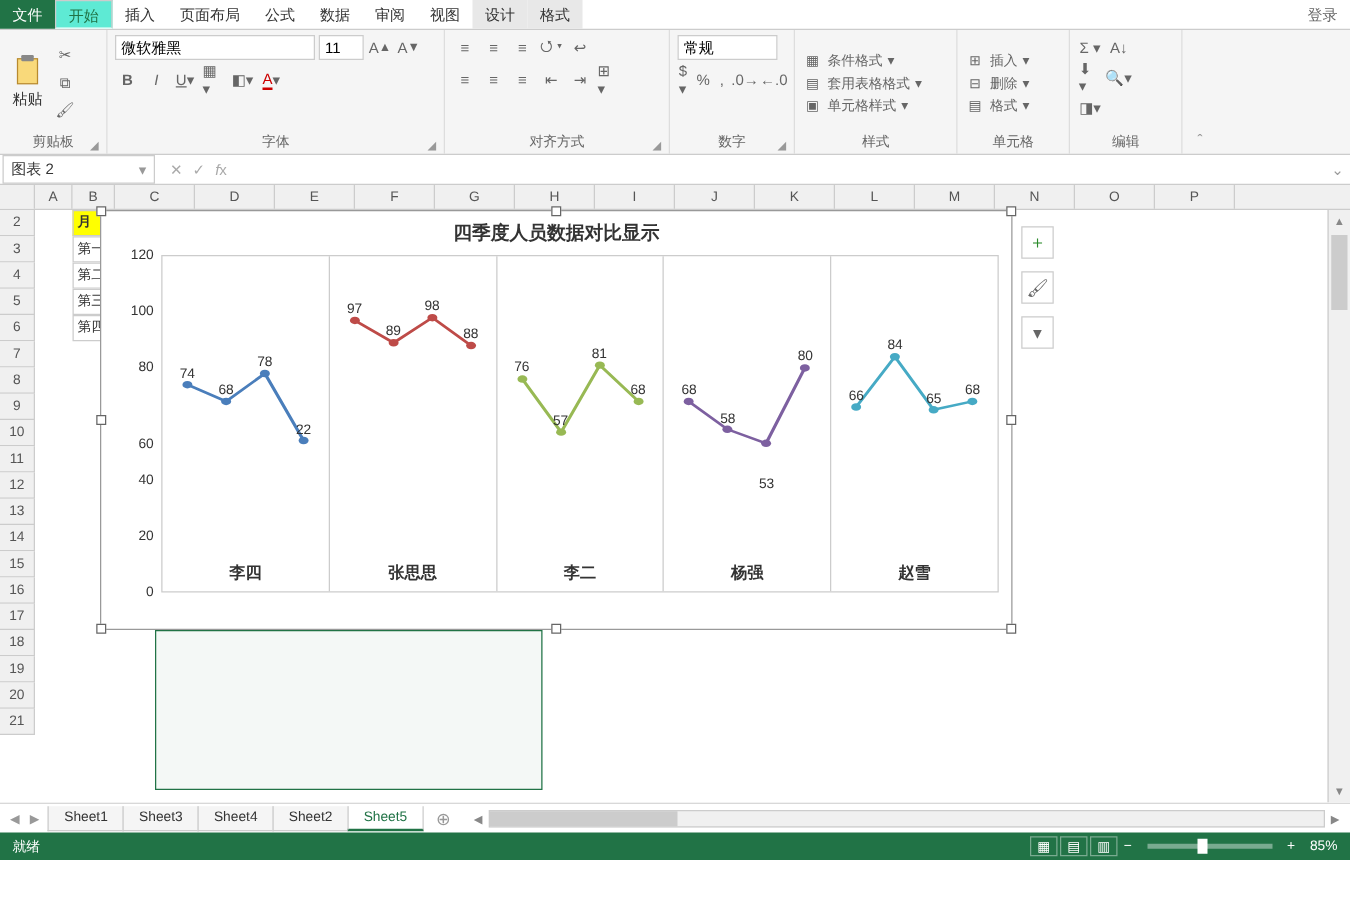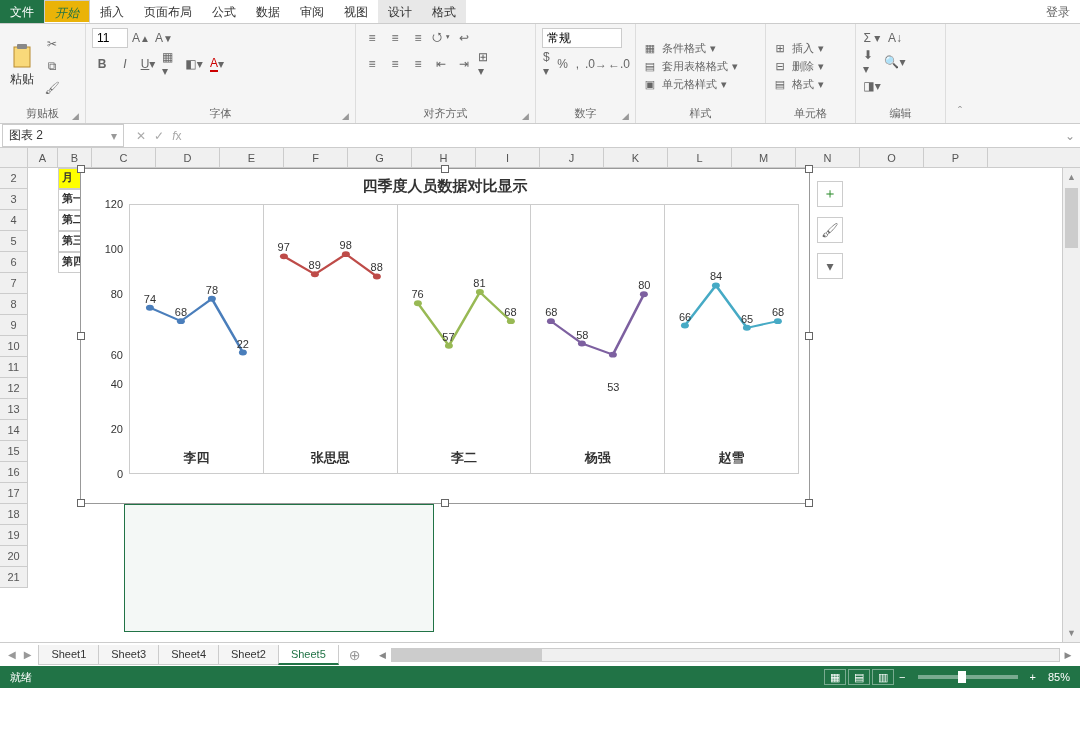--- a/index.html
+++ b/index.html
@@ -1,20 +1,20 @@
 <!DOCTYPE html>
 <html><head>
 <meta charset="utf-8">
 <style>
 *{box-sizing:border-box;margin:0;padding:0;font-family:"Microsoft YaHei",sans-serif;}
 body{width:1080px;height:736px;overflow:hidden;background:#fff;font-size:12px;color:#333;}
 .menubar{height:24px;background:#fff;display:flex;align-items:stretch;border-bottom:1px solid #ccc;}
 .menubar .tab{padding:4px 10px;font-size:12px;cursor:pointer;}
 .menubar .tab.file{background:#217346;color:#fff;}
-.menubar .tab.active{background:#eab308;color:#217346;border:1px solid #ccc;border-bottom:1px solid #fff;font-style:italic;}
+.menubar .tab.active{background:#5eead4;color:#217346;border:1px solid #ccc;border-bottom:1px solid #fff;}
 .menubar .tab.ctx{background:#e8e8e8;}
 .menubar .spacer{flex:1;}
 .menubar .login{padding:4px 10px;color:#666;}
 .ribbon{height:100px;background:#f5f5f5;border-bottom:1px solid #ccc;display:flex;}
 .ribbon .group{border-right:1px solid #ddd;display:flex;flex-direction:column;justify-content:space-between;padding:4px 6px 2px;}
 .ribbon .group .label{text-align:center;font-size:11px;color:#666;padding-top:2px;position:relative;}
 .ribbon .group .label .launcher{position:absolute;right:0;bottom:0;font-size:9px;color:#999;cursor:pointer;}
 .ribbon .controls{display:flex;gap:4px;align-items:center;flex:1;}
 .big-btn{display:flex;flex-direction:column;align-items:center;gap:2px;padding:2px 4px;cursor:pointer;}
 .big-btn .icn{width:24px;height:24px;display:flex;align-items:center;justify-content:center;}
@@ -33,21 +33,21 @@
 .fx-btns{display:flex;align-items:center;gap:8px;padding:0 10px;color:#aaa;}
 .fx-btns span{cursor:pointer;}
 .fx-input{flex:1;border:none;padding:2px 6px;font-size:12px;outline:none;}
 .fx-expand{width:20px;text-align:center;color:#999;cursor:pointer;}
 .grid-area{position:relative;height:494px;overflow:hidden;background:#fff;}
 .col-headers{display:flex;height:20px;border-bottom:1px solid #ccc;background:#f0f0f0;}
 .corner{width:28px;border-right:1px solid #ccc;background:#f0f0f0;}
 .ch{border-right:1px solid #ccc;text-align:center;font-size:11px;color:#555;line-height:20px;cursor:pointer;}
 .rows{position:absolute;left:0;top:20px;}
 .rh{width:28px;height:21px;border-bottom:1px solid #ccc;border-right:1px solid #ccc;text-align:center;font-size:11px;color:#555;line-height:21px;background:#f0f0f0;cursor:pointer;}
-.cell-border{position:absolute;border:1px solid #ccc;background:#fff;font-size:11px;padding:1px 3px;overflow:hidden;white-space:nowrap;font-weight:bold;}
+.cell-border{position:absolute;border:1px solid #ccc;background:#fff;font-size:11px;padding:1px 3px;overflow:hidden;white-space:nowrap;}
 .cell-yellow{background:#ffff00;font-weight:bold;}
 .selection{position:absolute;border:1px solid #217346;background:rgba(33,115,70,0.05);}
 .chart-obj{position:absolute;background:#fff;border:1px solid #999;}
 .chart-obj .handle{position:absolute;width:8px;height:8px;background:#fff;border:1px solid #666;}
 .chart-title{text-align:center;font-weight:bold;font-size:15px;padding:8px 0;}
 .chart-body{position:relative;height:290px;}
 .y-axis{position:absolute;left:0;top:0;width:48px;height:270px;}
 .y-tick{position:absolute;right:6px;font-size:11px;transform:translateY(-50%);}
 .plot{position:absolute;left:48px;right:10px;top:0;height:270px;border:1px solid #ccc;display:flex;}
 .panel{flex:1;border-right:1px solid #ccc;position:relative;}
@@ -118,20 +118,21 @@
             <span>🖌</span>
           </div>
       </div>
     </div>
     <div class="label"><span>剪贴板</span><span class="launcher">◢</span></div>
   </div>
 
   <div class="group" style="width:270px">
     <div class="controls" style="flex-direction:column;align-items:stretch;gap:6px;">
       <div class="font-row">
+        <input class="font-sel" value="微软雅黑" style="">
         <input class="size-sel" value="11" style="">
         <div class="sm-btn">A<sup>▲</sup></div>
         <div class="sm-btn">A<sup>▼</sup></div>
       </div>
       <div class="font-row">
         <div class="sm-btn">
             <b>B</b>
           </div>
         <div class="sm-btn">
             <i>I</i>

